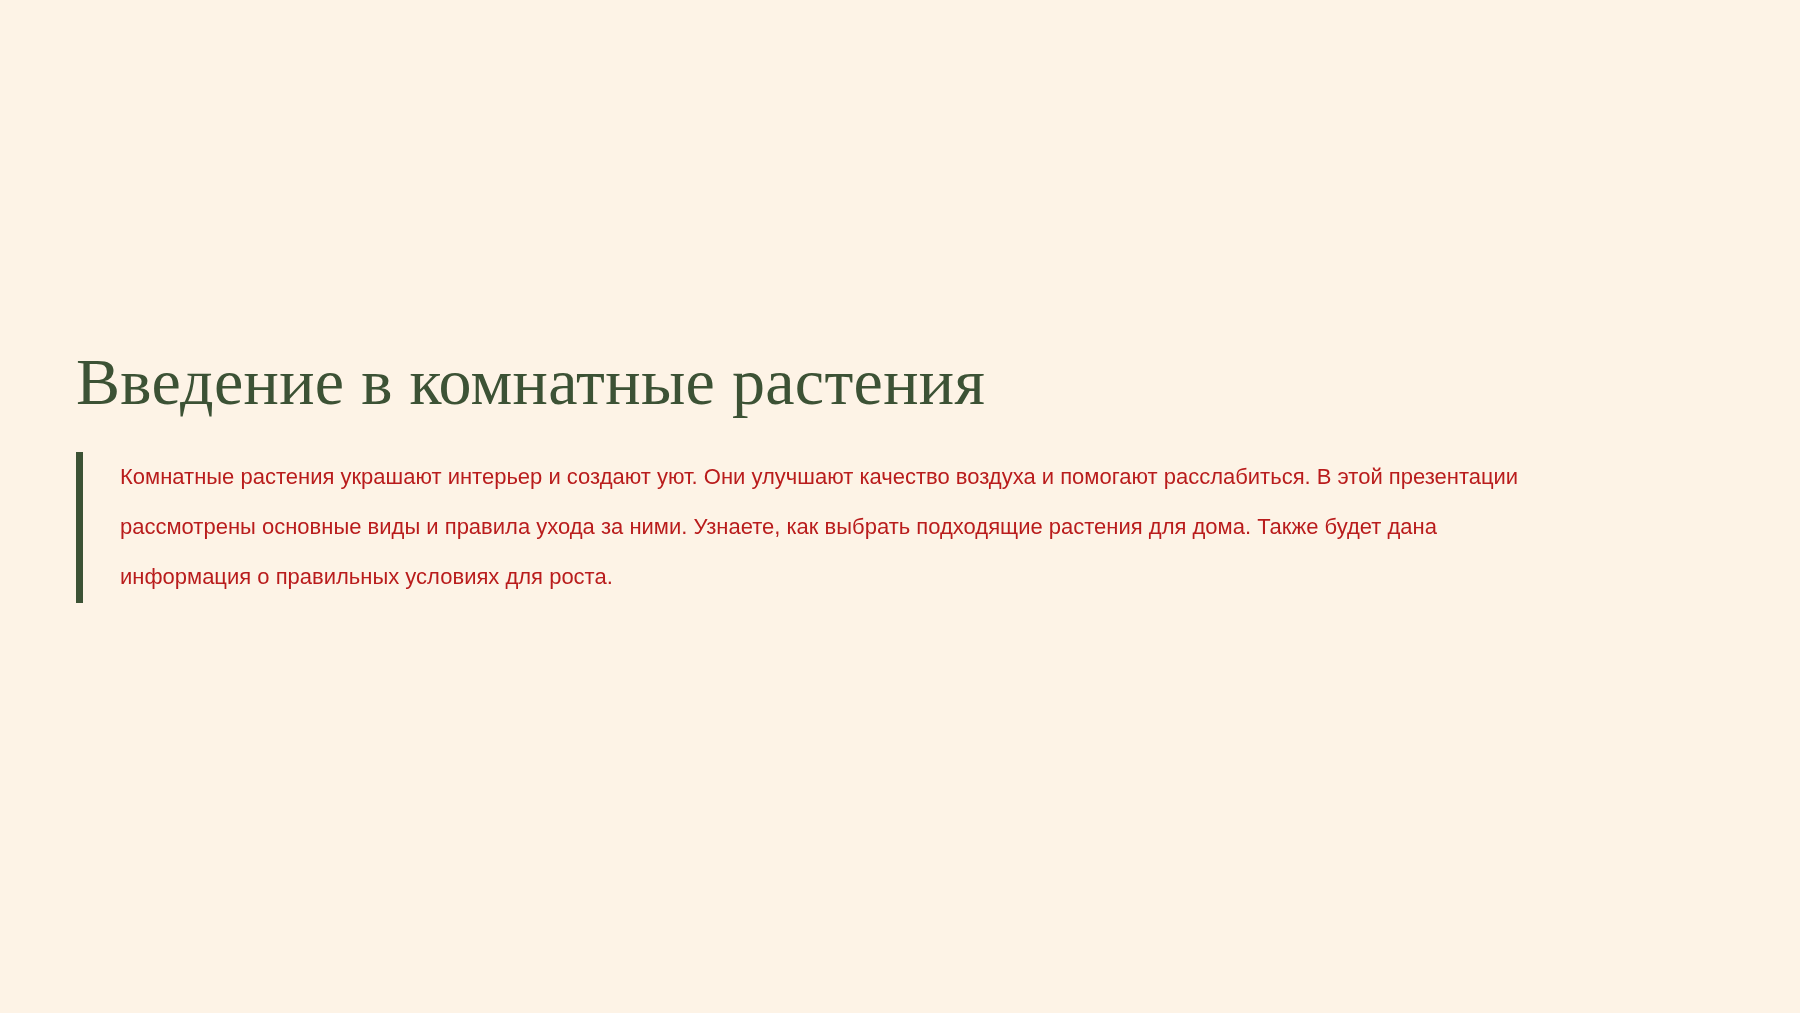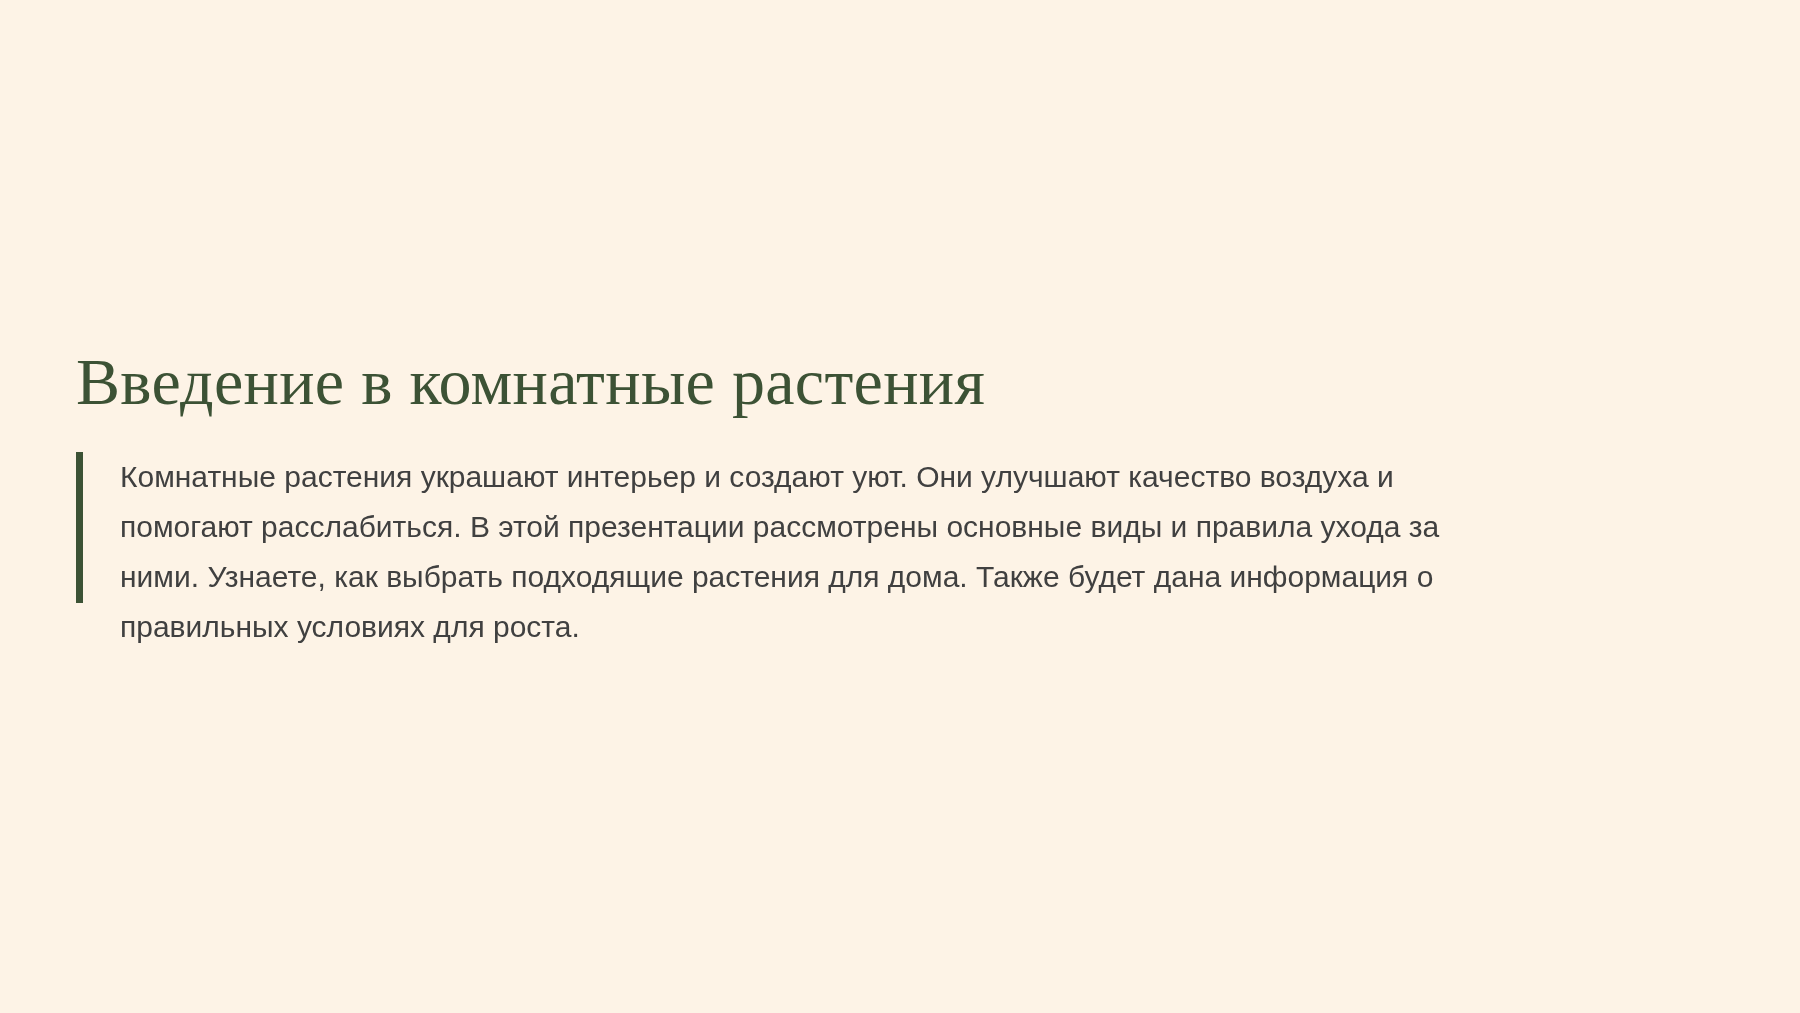--- a/index.html
+++ b/index.html
@@ -59,23 +59,23 @@
     width: 7px;
     height: 151px;
     background: #3C5235;
   }
 
   .intro-text {
     margin: 0;
     padding: 0;
     font-family: "Liberation Sans", sans-serif;
     font-weight: 400;
-    font-size: 30px;
+    font-size: 22px;
     line-height: 50px;
-    color: #404040;
+    color: #b91c1c;
     max-width: 1406px;
     text-align: left;
   }
 </style>
 </head>
 <body>
 
 <div class="slide">
   <div class="slide-body">
 

